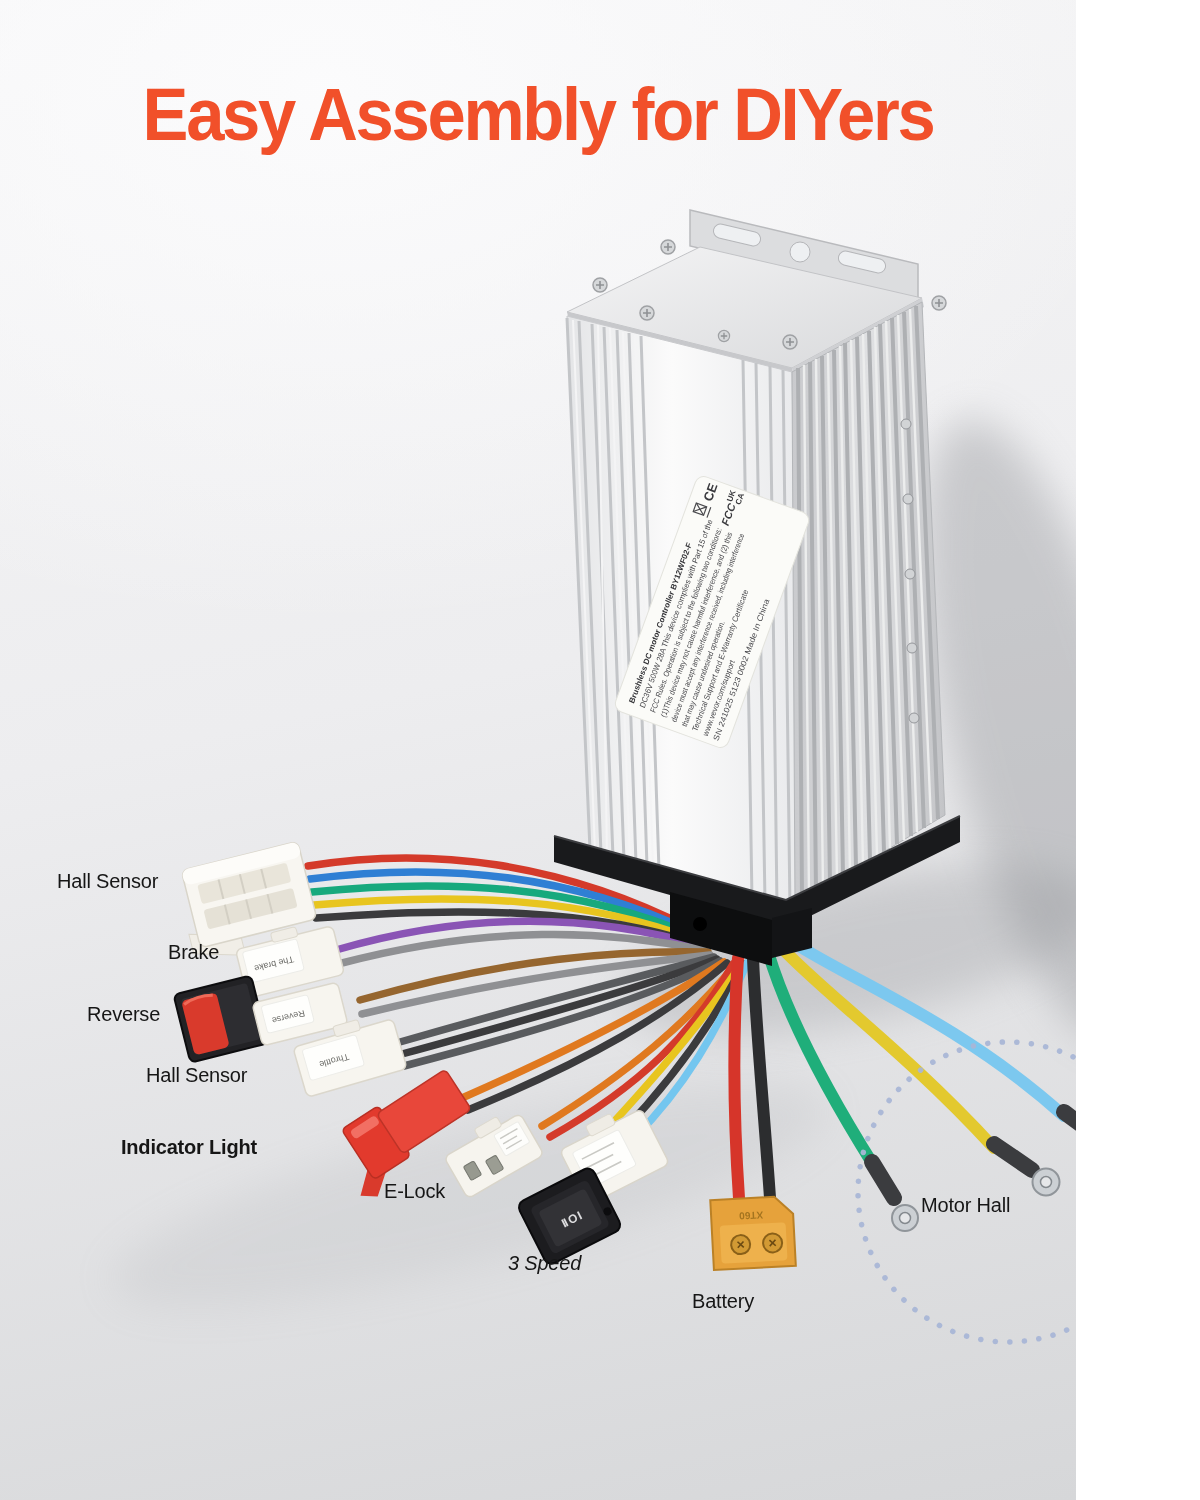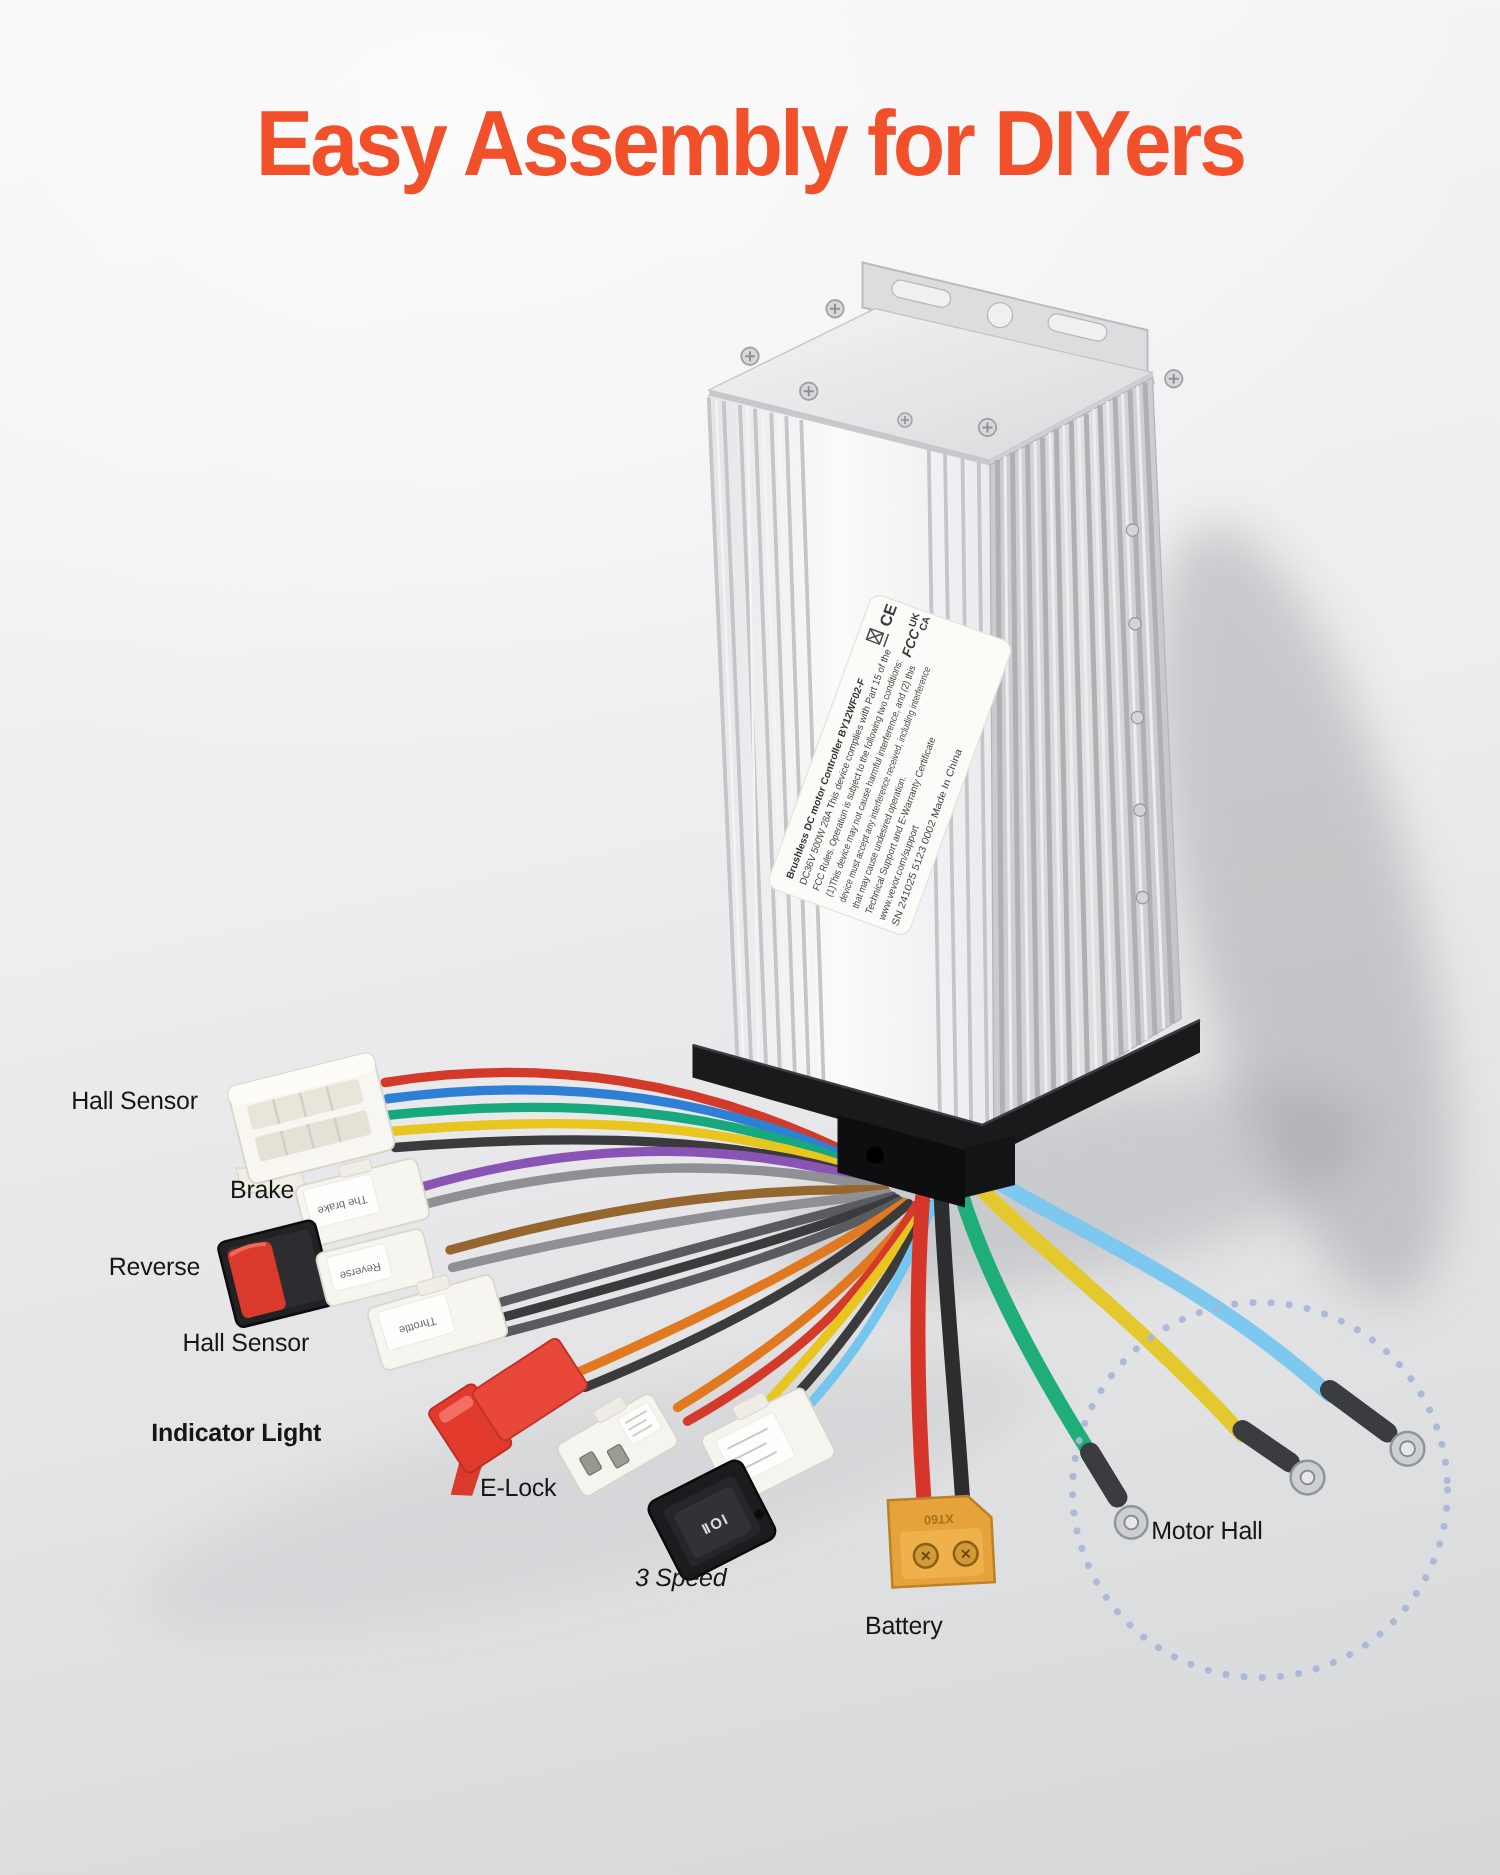--- a/index.html
+++ b/index.html
@@ -1,17 +1,17 @@
 <!DOCTYPE html>
 <html style="--accent: #f1502a;"><head>
 <meta charset="utf-8">
 <style>
   html,body{margin:0;padding:0;}
   .stage{
-    position:relative; width:1200px; height:1500px; overflow:hidden;
+    position:relative; width:1076px; height:1500px; overflow:hidden;
     font-family:"Liberation Sans", sans-serif;
     background:
       radial-gradient(1400px 900px at 30% 6%, rgba(252,252,253,.9) 0%, rgba(252,252,253,0) 60%),
       linear-gradient(168deg,#f6f6f7 0%,#ededef 45%,#d6d7d9 100%);
   }
   .title{
     position:absolute; top:72px; left:0; width:100%;
     text-align:center; font-weight:bold; font-size:74px; letter-spacing:-2.5px;
     color:var(--accent,#f1502a);
     transform:scaleX(.93); transform-origin:center;
@@ -262,22 +262,22 @@
       <circle cx="1046" cy="1182" r="5.5" fill="#e6e7e9" stroke="#84898e" stroke-width="1.5"></circle>
       <path d="M 1064,1112 L 1110,1146" stroke="#3b3c3f" stroke-width="16" stroke-linecap="round" fill="none"></path>
       <circle cx="1126" cy="1159" r="13.5" fill="#ccd0d4" stroke="#90959a" stroke-width="2"></circle>
       <circle cx="1126" cy="1159" r="6" fill="#e6e7e9" stroke="#84898e" stroke-width="1.5"></circle>
     </g>
 
     <circle cx="1008" cy="1192" r="150" fill="none" stroke="#a9b6d6" stroke-width="5.5" stroke-dasharray="0.1 14.5" stroke-linecap="round" opacity="0.95"></circle>
   </svg>
 
   <div class="callout" style="left:57px;  top:870px;">Hall Sensor</div>
-  <div class="callout" style="left:168px; top:941px;margin-left:16px;">Brake</div>
+  <div class="callout" style="left:168px; top:941px;">Brake</div>
   <div class="callout" style="left:87px;  top:1003px;">Reverse</div>
   <div class="callout" style="left:146px; top:1064px;">Hall Sensor</div>
   <div class="callout" style="left:121px; top:1136px;font-weight:bold;">Indicator Light</div>
   <div class="callout" style="left:384px; top:1180px;">E-Lock</div>
   <div class="callout" style="left:508px; top:1252px;font-style:italic;">3 Speed</div>
   <div class="callout" style="left:692px; top:1290px;">Battery</div>
-  <div class="callout" style="left:921px; top:1194px;margin-top:20px;">Motor Hall</div>
+  <div class="callout" style="left:921px; top:1194px;">Motor Hall</div>
 
 </div>
 
 </body></html>

